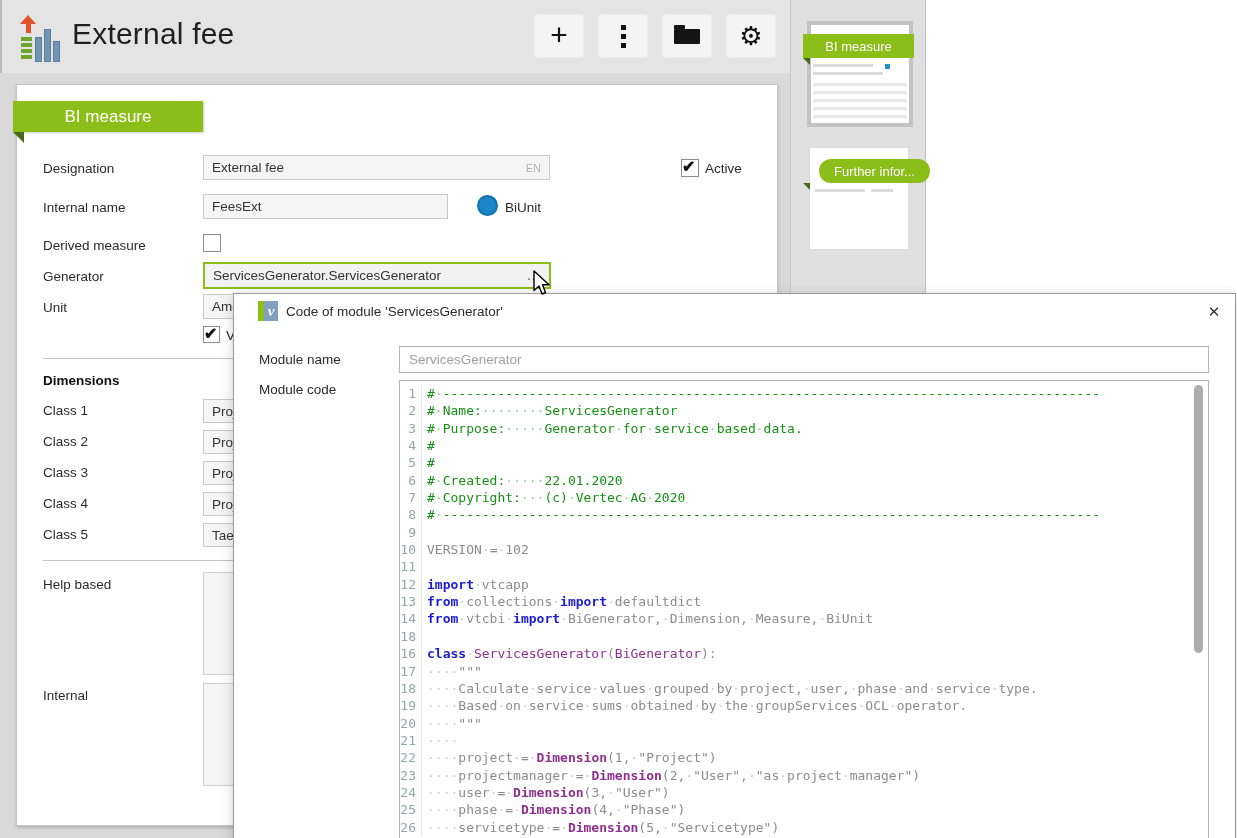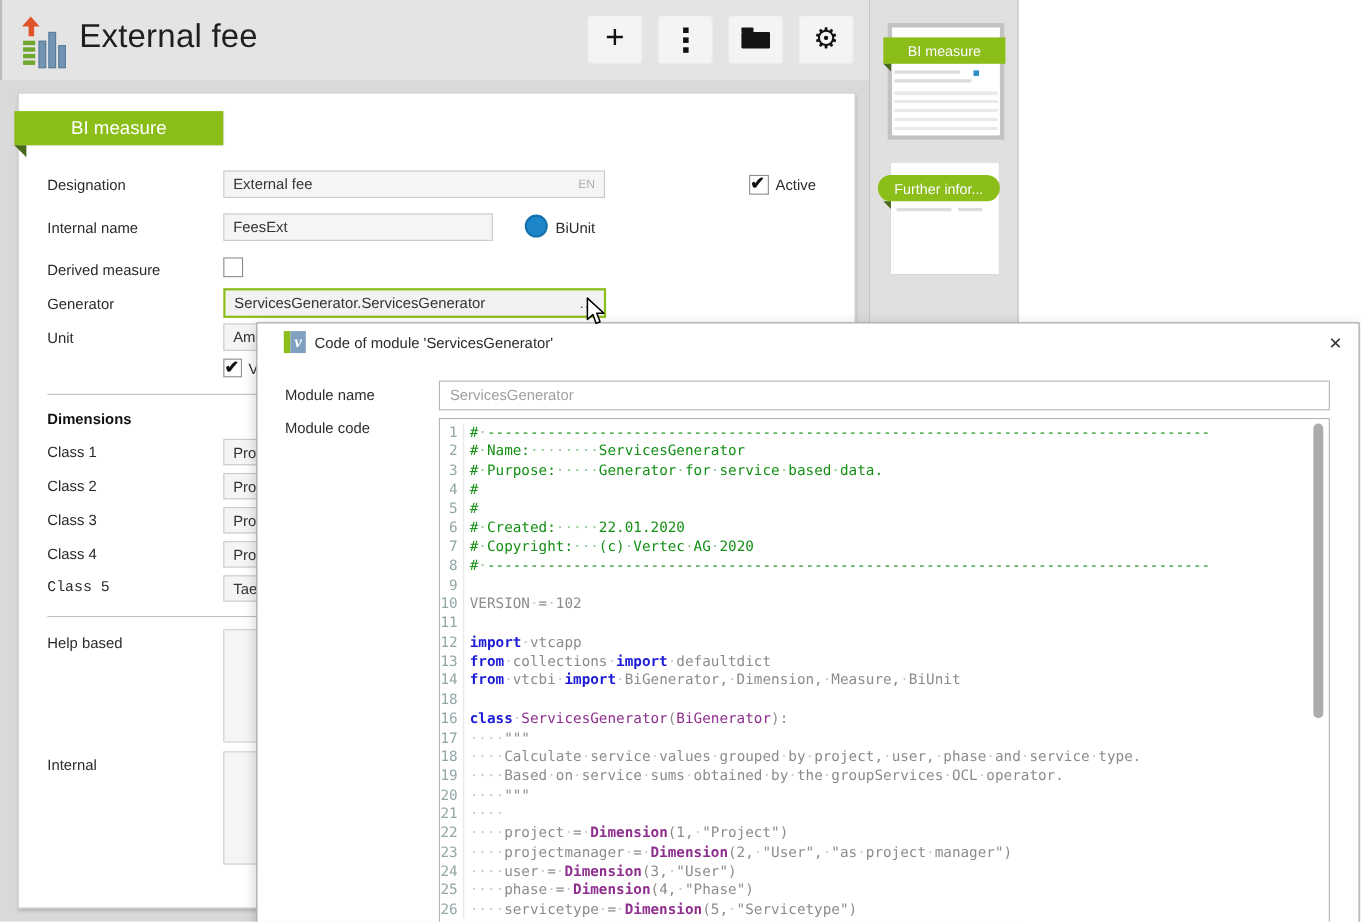--- a/index.html
+++ b/index.html
@@ -156,21 +156,21 @@
     <div class="mini-rows" style="left:22px; top:83px; width:94px; height:40px;"></div>
     <div class="mini-dot" style="left:94px; top:64px;"></div>
     <div class="mini-line" style="left:22px; top:64px; width:60px;"></div>
     <div class="mini-line" style="left:22px; top:72px; width:70px;"></div>
     <div class="banner" style="left:12px; top:34px; width:111px;">BI measure</div>
     <div class="banner-fold" style="left:12px; top:58px;"></div>
 
     <div class="thumb-page" style="left:18px; top:147px; width:100px; height:103px; border:1px solid #dadada;"></div>
     <div class="mini-line" style="left:24px; top:189px; width:50px;"></div>
     <div class="mini-line" style="left:80px; top:189px; width:22px;"></div>
-    <div class="banner" style="left:7px; top:159px; width:111px;border-radius:12px;">Further infor...</div>
+    <div class="banner" style="left:28px; top:159px; width:111px;border-radius:12px;">Further infor...</div>
     <div class="banner-fold" style="left:12px; top:183px;"></div>
   </div>
 
   <div class="abs" id="form-panel"></div>
   <div class="abs" id="form-tab">BI measure</div>
   <div class="abs" id="form-tab-fold"></div>
 
   <div class="flabel" style="top:161px">Designation</div>
   <div class="field" style="left:203px; top:155px; width:347px;">
     <span>External fee</span>
@@ -212,21 +212,21 @@
 
   <div id="class-rows">
       <div class="flabel" style="top: 403px;">Class 1</div>
       <div class="field" style="left: 203px; top: 399px; width: 357px; height: 24px;">Proj</div>
       <div class="flabel" style="top: 434px;">Class 2</div>
       <div class="field" style="left: 203px; top: 430px; width: 357px; height: 24px;">Proj</div>
       <div class="flabel" style="top: 465px;">Class 3</div>
       <div class="field" style="left: 203px; top: 461px; width: 357px; height: 24px;">Proj</div>
       <div class="flabel" style="top: 496px;">Class 4</div>
       <div class="field" style="left: 203px; top: 492px; width: 357px; height: 24px;">Proj</div>
-      <div class="flabel" style="top: 527px; font-family: Liberation Mono, monospace;">Class 5</div>
+      <div class="flabel" style="top: 527px;">Class 5</div>
       <div class="field" style="left: 203px; top: 523px; width: 357px; height: 24px;">Taet</div>
     </div>
 
   <div class="divider" style="top:560px"></div>
 
   <div class="flabel" style="top:577px">Help based</div>
   <div class="bigbox" style="top:572px"></div>
 
   <div class="flabel" style="top:688px">Internal</div>
   <div class="bigbox" style="top:683px"></div>

